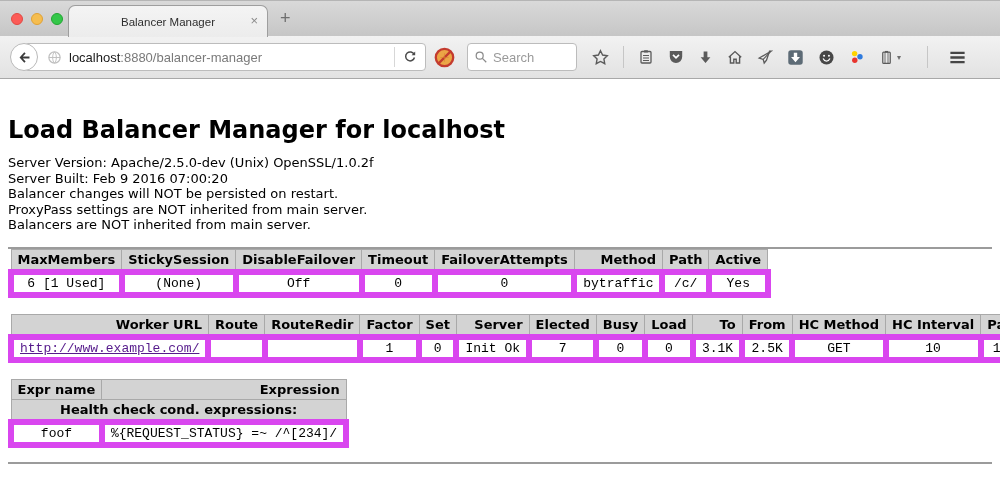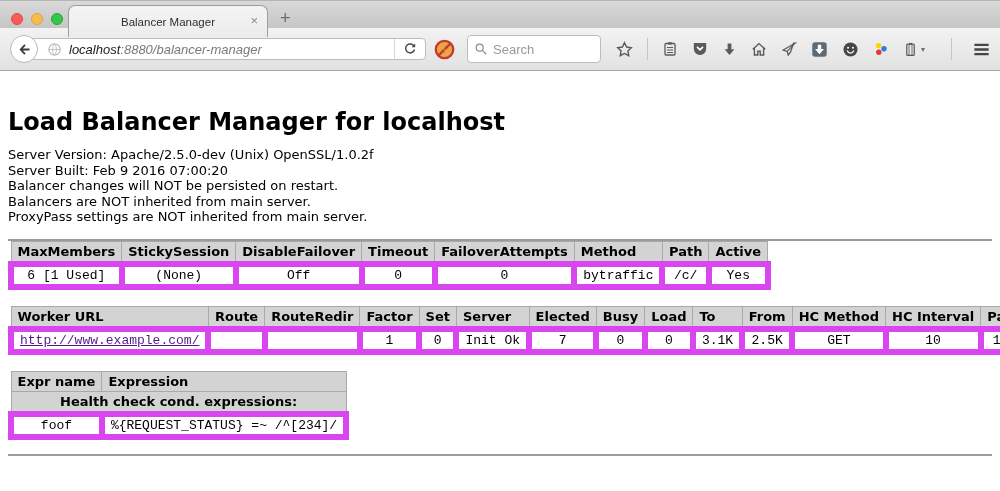--- a/index.html
+++ b/index.html
@@ -1,20 +1,20 @@
 <!DOCTYPE html>
 <html style="--link-purple: #551a8b; --table-header-bg: #d3d3d3; --traffic-red: #fc5b57; --traffic-yellow: #f5bd4f; --traffic-green: #34c749; --dot-yellow: #ffd400; --dot-blue: #2f7bde; --dot-red: #e8352e;"><head>
 <meta charset="utf-8">
 <style>
   * { margin:0; padding:0; box-sizing:border-box; }
   html,body { width:1000px; height:491px; overflow:hidden; background:#fff;
               font-family:"Liberation Sans", sans-serif; }
 
   
-  .titlebar { position:relative; height:28px;
+  .titlebar { position:relative; height:36px;
     background:linear-gradient(#d9d9d9,#c6c6c6);
     border-top:1px solid #b5b5b5; }
   .traffic { position:absolute; top:12px; left:11px; display:flex; gap:8px; }
   .traffic span { width:12px; height:12px; border-radius:50%; display:block; }
   .t-red   { background:var(--traffic-red);   border:1px solid #e14942; }
   .t-yel   { background:var(--traffic-yellow); border:1px solid #e0a135; }
   .t-grn   { background:var(--traffic-green);  border:1px solid #22a532; }
   .tab { position:absolute; left:68px; top:4px; width:200px; height:32px;
     background:linear-gradient(#f4f4f4,#ececec);
     border:1px solid #9e9e9e; border-bottom:none; border-radius:7px 7px 0 0;
@@ -22,31 +22,31 @@
   .tab-title { font-size:11.5px; color:#2e2e2e; }
   .tab-close { position:absolute; right:9px; top:8px; font-size:13px; color:#8a8a8a;
     line-height:14px; cursor:default; }
   .newtab { position:absolute; left:280px; top:7px; font-size:18px; color:#6e6e6e; }
 
   .navbar { height:43px; background:linear-gradient(#f2f2f2,#e2e2e2);
     border-bottom:1px solid #a8a8a8; display:flex; align-items:center; padding:0 10px; }
   .backbtn { width:28px; height:28px; border-radius:50%; background:#fff;
     border:1px solid #b9b9b9; display:flex; align-items:center; justify-content:center;
     z-index:2; flex:none; }
-  .urlbar { flex:none; width:402px; height:22px; margin-left:-14px;
+  .urlbar { flex:none; width:402px; height:28px; margin-left:-14px;
     background:#fff; border:1px solid #bcbcbc; border-radius:4px;
-    display:flex; align-items:center; padding-left:20px;font-style:italic; }
+    display:flex; align-items:center; padding-left:20px; }
   .urlbar .globe { margin:0 7px 0 2px; display:flex; }
   .url-text { flex:1; font-size:13px; white-space:nowrap; overflow:hidden; }
   .url-domain { color:#1a1a1a; }
   .url-path { color:#7a7a7a; }
   .url-sep { width:1px; height:20px; background:#d7d7d7; }
   .reloadbtn { width:30px; height:26px; display:flex; align-items:center; justify-content:center; }
   .blocked { margin-left:8px; flex:none; display:flex; }
-  .searchbar { flex:none; width:134px; height:28px; margin-left:12px;
+  .searchbar { flex:none; width:110px; height:28px; margin-left:12px;
     background:#fff; border:1px solid #bcbcbc; border-radius:4px;
     display:flex; align-items:center; padding:0 6px; }
   .searchbar input { border:none; outline:none; width:100px; font-size:13px;
     color:#444; background:transparent; font-family:"Liberation Sans", sans-serif; }
   .searchbar input::placeholder { color:#9a9a9a; }
   .iconstrip { display:flex; align-items:center; gap:14px; margin-left:15px; flex:1; }
   .iconstrip .vsep { width:1px; height:22px; background:#c6c6c6; }
   .icon { display:flex; align-items:center; }
   .caret { font-size:8px; color:#6e6e6e; margin-left:3px; }
   .icongroup { display:flex; align-items:center; }
@@ -56,21 +56,21 @@
     font-family:"DejaVu Sans", sans-serif; color:#000; }
   h1.pagetitle { font-size:24px; font-weight:bold; padding-top:20px; margin-bottom:11px; }
   .infoline { font-size:13px; line-height:15.5px; }
   hr.rule { border:none; height:2px; background:#9b9b9b; margin:14px 0 0 0; }
   .status-h { font-size:15.5px; font-weight:bold; margin:17px 0 12px 0; }
   .status-h a { color:var(--link-purple); }
 
   table { border-collapse:collapse; font-size:13px; border:1px solid #8f8f8f;
     background:#fff; }
   th { background:var(--table-header-bg); border:1px solid #a9a9a9;
-    padding:2px 6px; font-weight:bold; text-align:left; white-space:nowrap; }
+    padding:2px 6px; font-weight:bold; text-align:right; white-space:nowrap; }
   td { border:6px solid #d946ef; padding:1px 6px; text-align:center;
     white-space:nowrap;font-family:Liberation Mono, monospace; }
   td:empty::after { content:"\00a0"; }
   td.left { text-align:right; }
   table a { color:var(--link-purple); }
   .tbl-balancer { width:615px; margin-bottom:16px; }
   .tbl-worker  { width:962px; margin-bottom:16px; }
   .tbl-health  { min-width:311px; }
   .tbl-health .cap { text-align:center; }
 </style>
@@ -202,22 +202,22 @@
 
   </div>
 </div>
 
 <div class="content">
   <h1 class="pagetitle">Load Balancer Manager for localhost</h1>
 
   <div class="infoline">Server Version: Apache/2.5.0-dev (Unix) OpenSSL/1.0.2f</div>
   <div class="infoline">Server Built: Feb 9 2016 07:00:20</div>
   <div class="infoline">Balancer changes will NOT be persisted on restart.</div>
+  <div class="infoline">ProxyPass settings are NOT inherited from main server.</div>
   <div class="infoline">Balancers are NOT inherited from main server.</div>
-  <div class="infoline">ProxyPass settings are NOT inherited from main server.</div>
 
   <hr class="rule">
 
 
   <table class="tbl-balancer">
     <thead>
         <tr>
           <th>MaxMembers</th>
           <th>StickySession</th>
           <th>DisableFailover</th>

